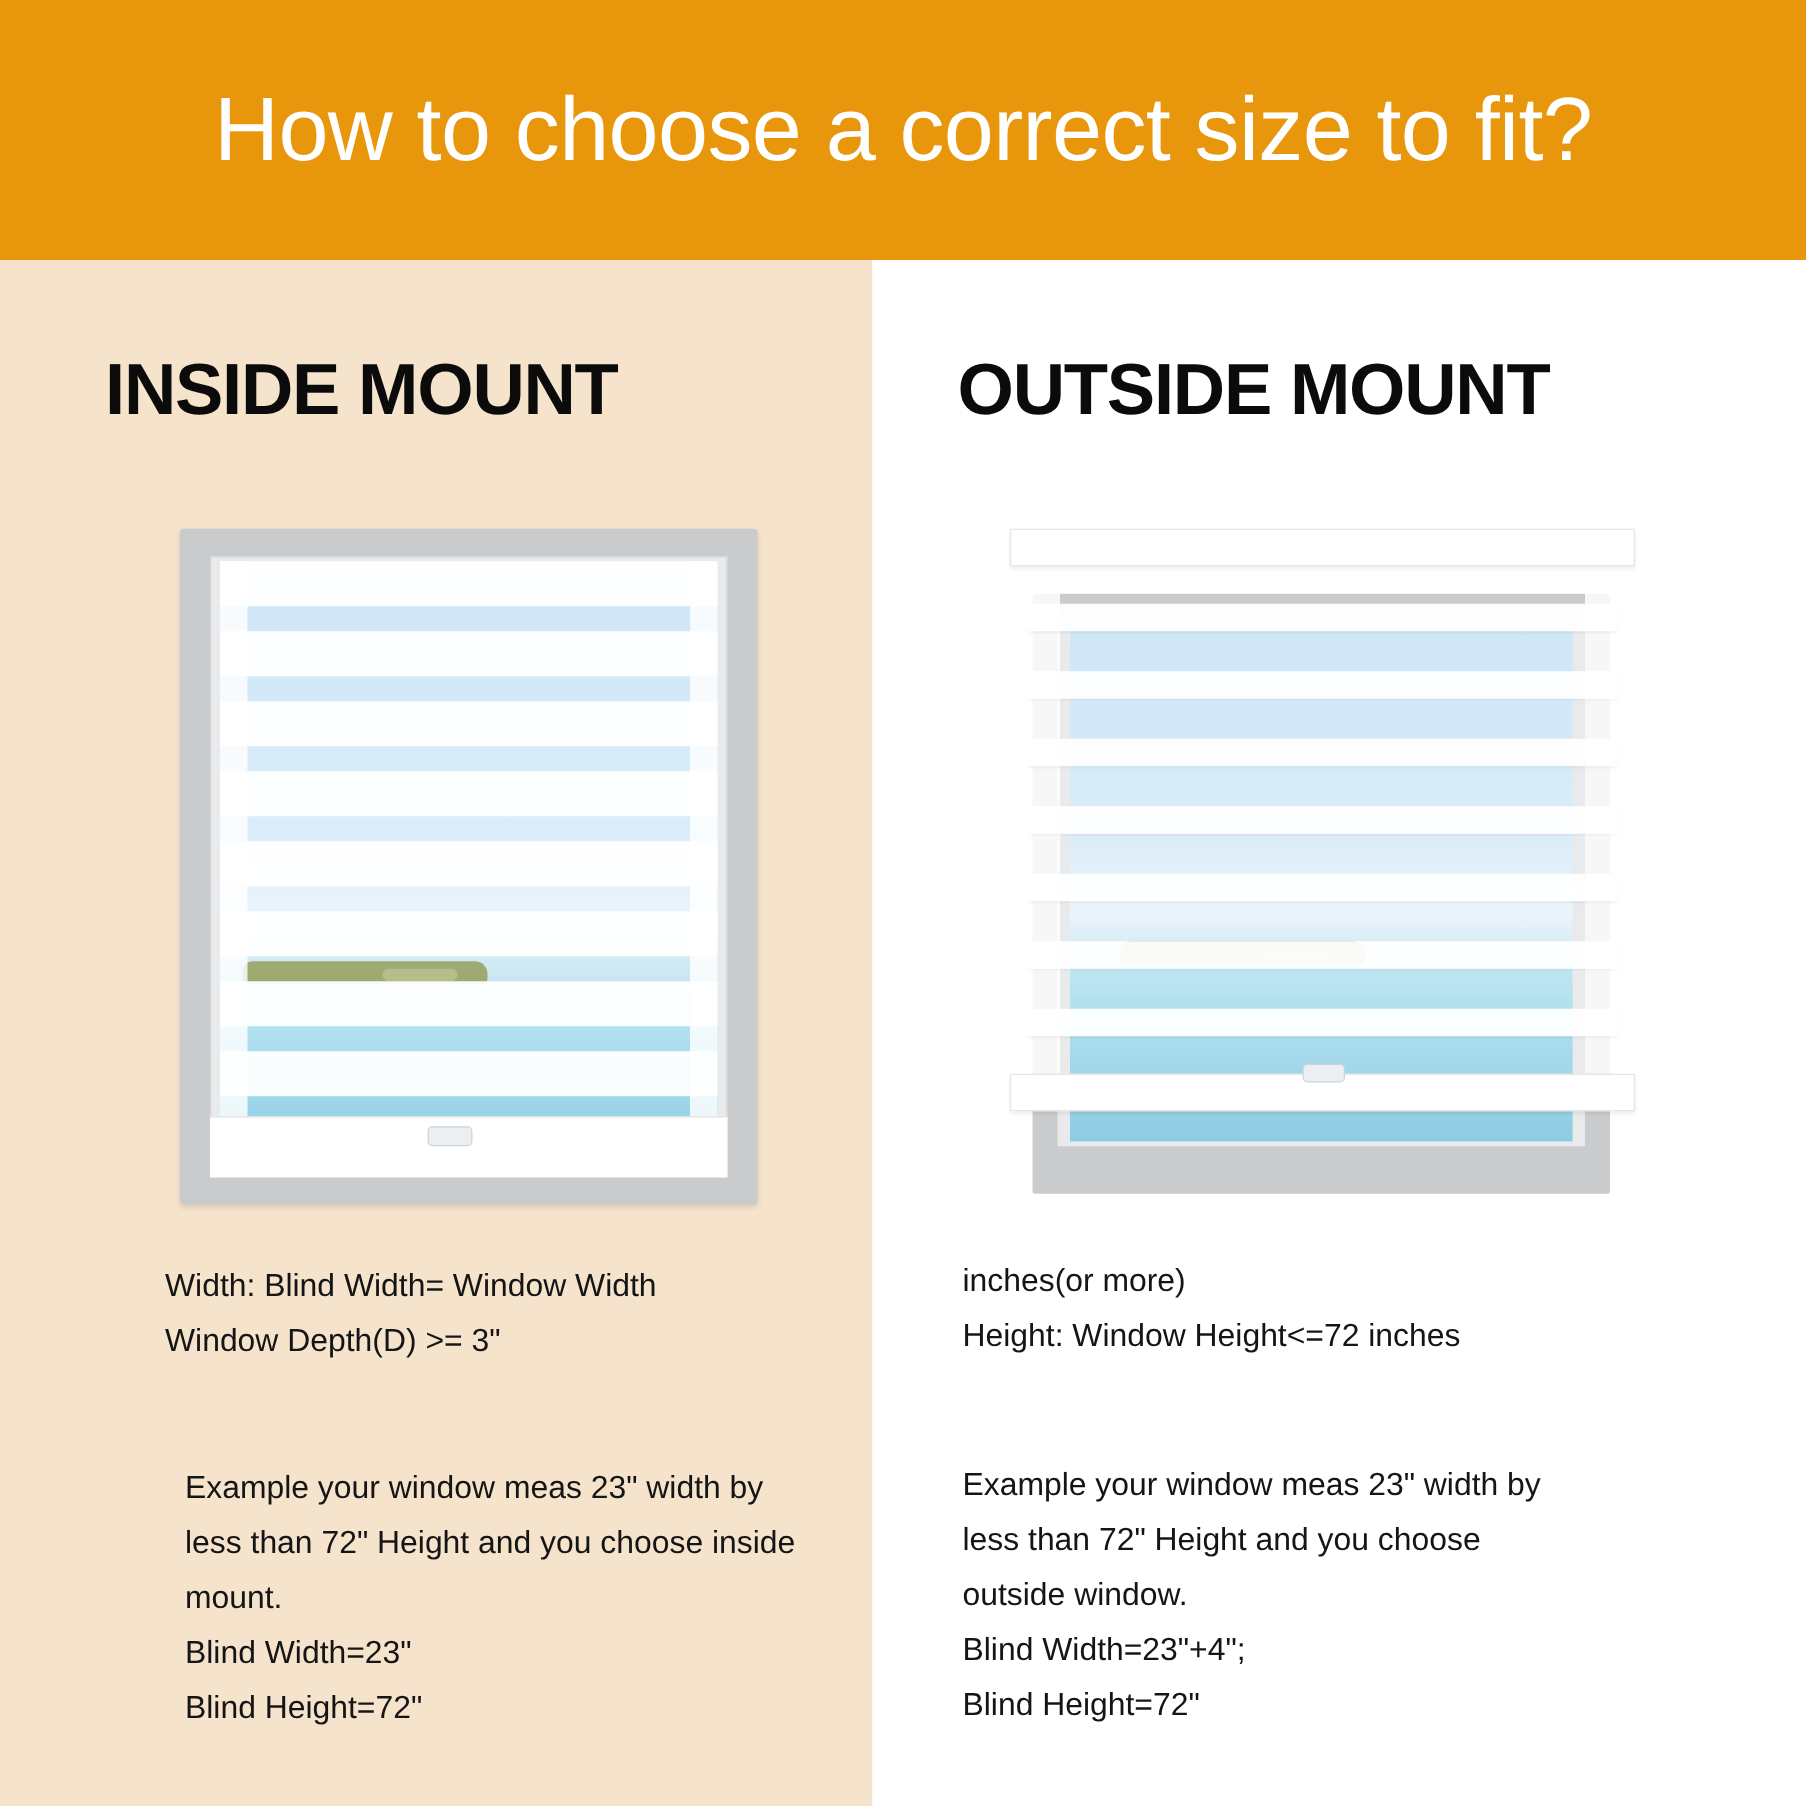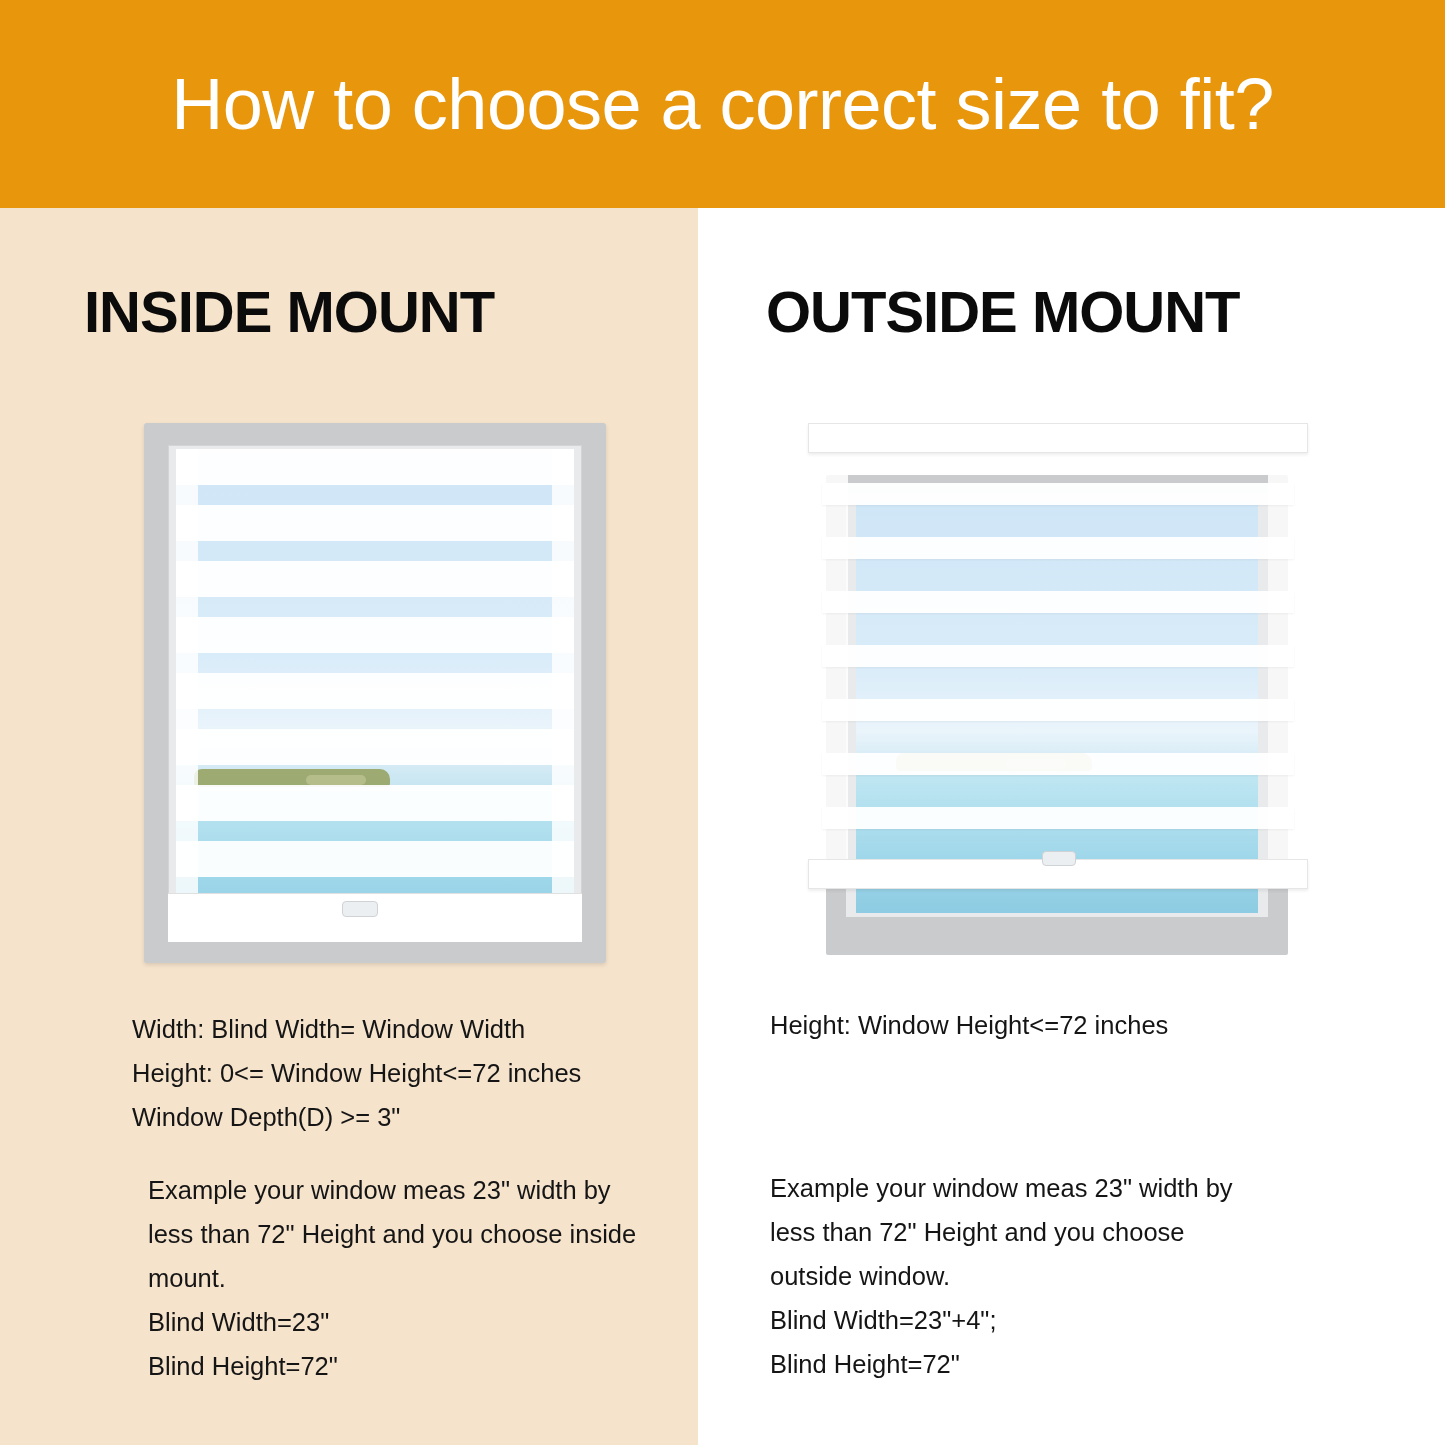--- a/index.html
+++ b/index.html
@@ -319,21 +319,20 @@
         <div class="slat" style="top:362px;"></div>
         <div class="slat" style="top:418px;"></div>
         <div class="side-rail-l"></div>
         <div class="side-rail-r"></div>
         <div class="sill"></div>
         <div class="handle"></div>
       </div>
 
       <div class="spec-block">
         <span class="line">Width: Blind Width= Window Width</span>
-        <span class="line">Height: 0&lt;= Window Height&lt;=72 inches</span>
         <span class="line">Window Depth(D) &gt;= 3"</span>
       </div>
 
       <div class="example-block">
         <span class="line">Example your window meas 23" width by</span>
         <span class="line">less than 72" Height and you choose inside</span>
         <span class="line">mount.</span>
         <span class="line">Blind Width=23"</span>
         <span class="line">Blind Height=72"</span>
       </div>
@@ -359,20 +358,21 @@
         <div class="o-slat" style="top:222px;"></div>
         <div class="o-slat" style="top:276px;"></div>
         <div class="o-slat" style="top:330px;"></div>
         <div class="o-slat" style="top:384px;"></div>
         <div class="headrail"></div>
         <div class="bottomrail"></div>
         <div class="handle"></div>
       </div>
 
       <div class="spec-block">
+        <span class="line">inches(or more)</span>
         <span class="line">Height: Window Height&lt;=72 inches</span>
       </div>
 
       <div class="example-block">
         <span class="line">Example your window meas 23" width by</span>
         <span class="line">less than 72" Height and you choose</span>
         <span class="line">outside window.</span>
         <span class="line">Blind Width=23"+4";</span>
         <span class="line">Blind Height=72"</span>
       </div>

